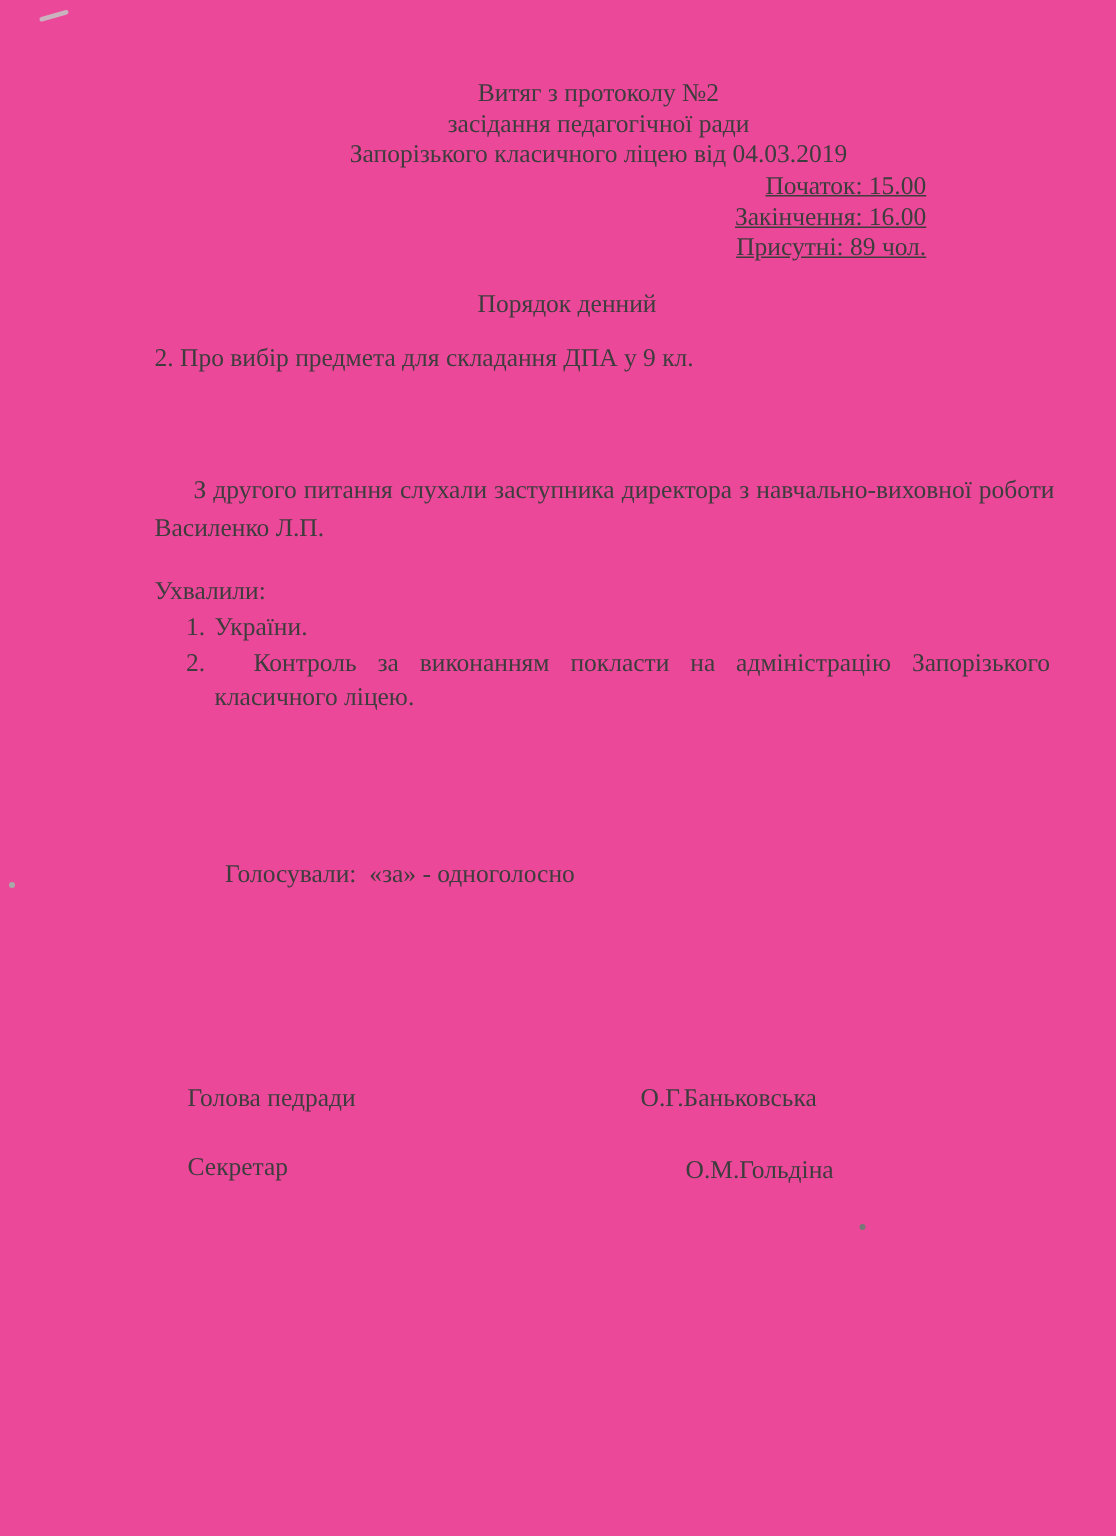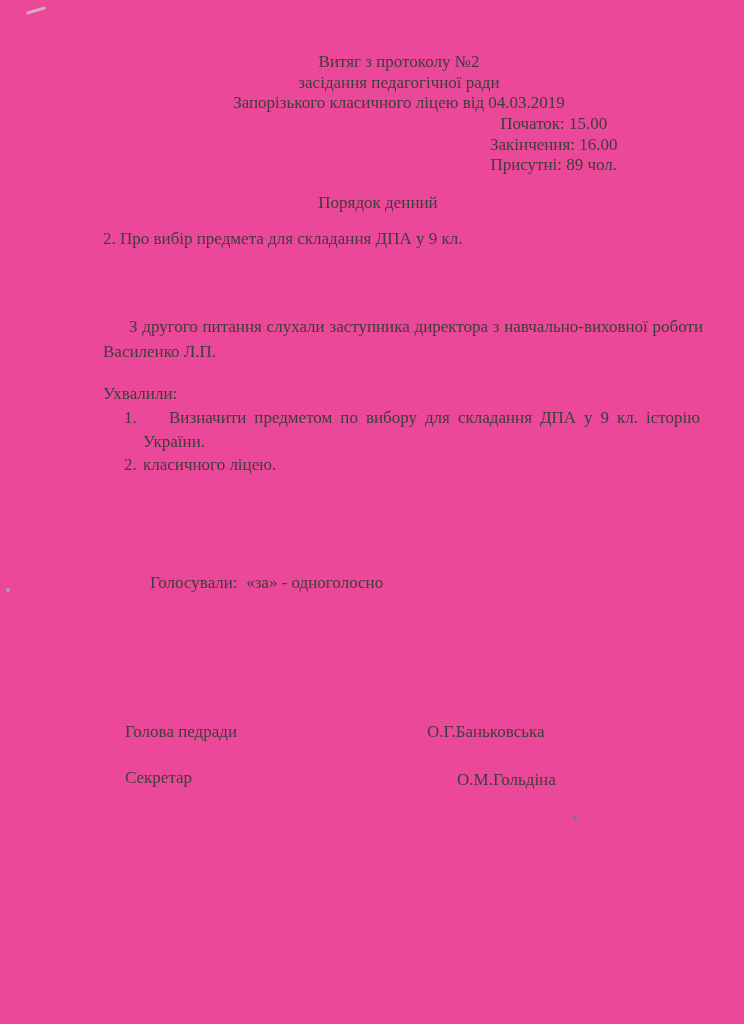--- a/index.html
+++ b/index.html
@@ -28,21 +28,22 @@
     text-align: center;
     line-height: 20.5px;
   }
 
   
   .meta {
     position: absolute;
     left: 490px;
     top: 114px;
     line-height: 20.5px;
-    text-align: center;
+    text-align: right;
+    text-decoration: underline;
   }
 
   .agenda-heading {
     position: absolute;
     left: 103px;
     top: 193px;
     width: 550px;
     text-align: center;
   }
 
@@ -162,25 +163,25 @@
   <div class="hearing">
     <div class="stretch">З другого питання слухали заступника директора з навчально-виховної роботи</div>
     <div>Василенко Л.П.</div>
   </div>
 
   <div class="resolution-label">Ухвалили:</div>
 
   <div class="resolution-list">
     <div class="resolution-item">
       <span class="num">1.</span>
-      <div class="stretch">Визначити предметом по вибору для складання ДПА у 9 кл. історію</div>
       <div>України.</div>
     </div>
     <div class="resolution-item">
       <span class="num">2.</span>
+      <div class="stretch">Контроль за виконанням покласти на адміністрацію Запорізького</div>
       <div>класичного ліцею.</div>
     </div>
   </div>
 
   <div class="vote-line">Голосували:  «за» - одноголосно</div>
 
   <div class="sig-row first">
     <span class="sig-role">Голова педради</span>
     <span class="sig-name">О.Г.Баньковська</span>
   </div>

